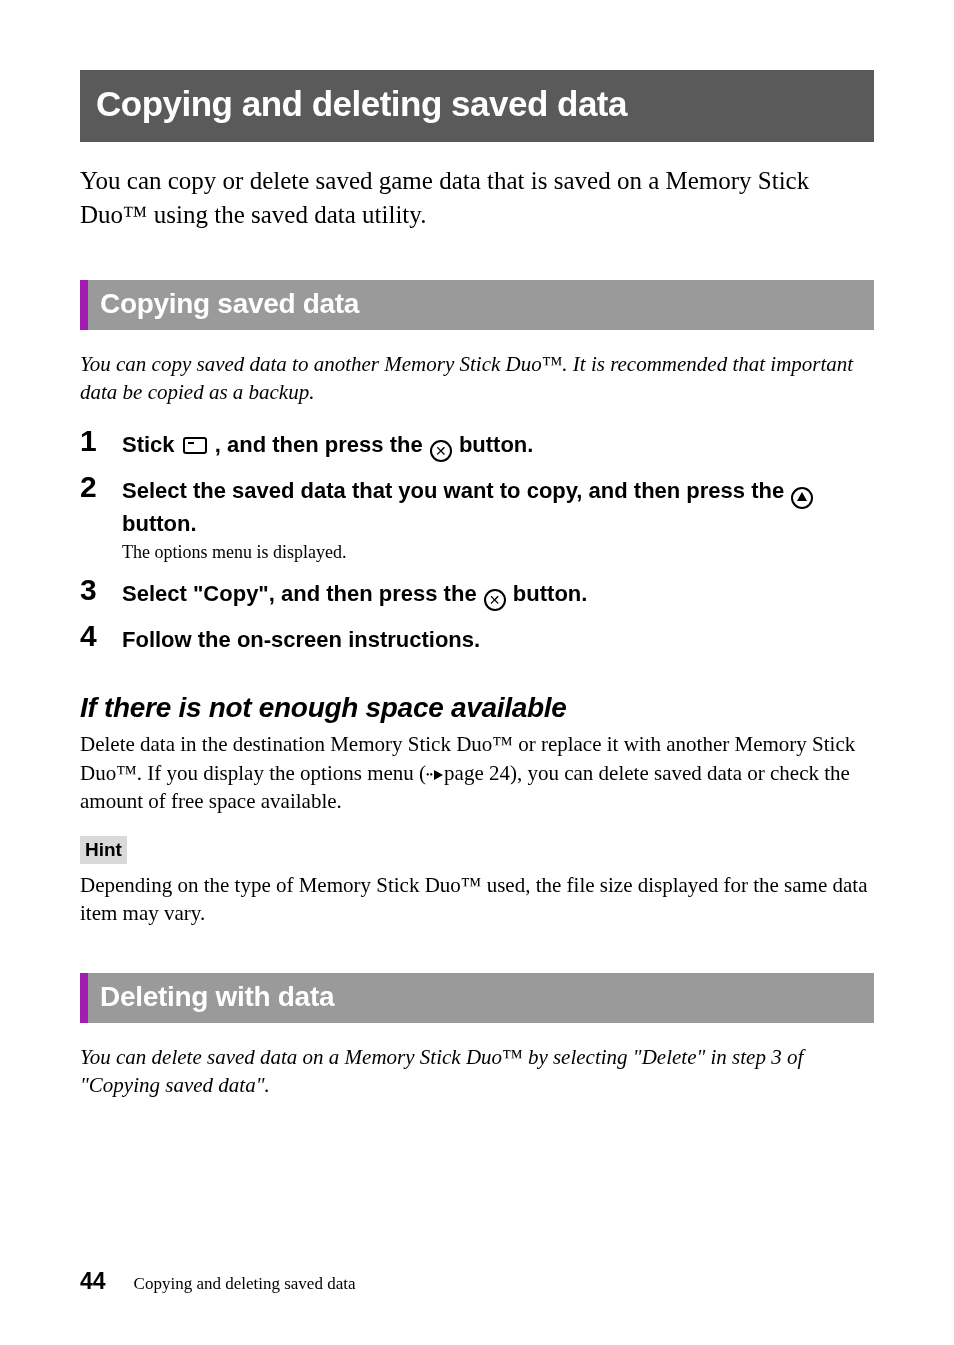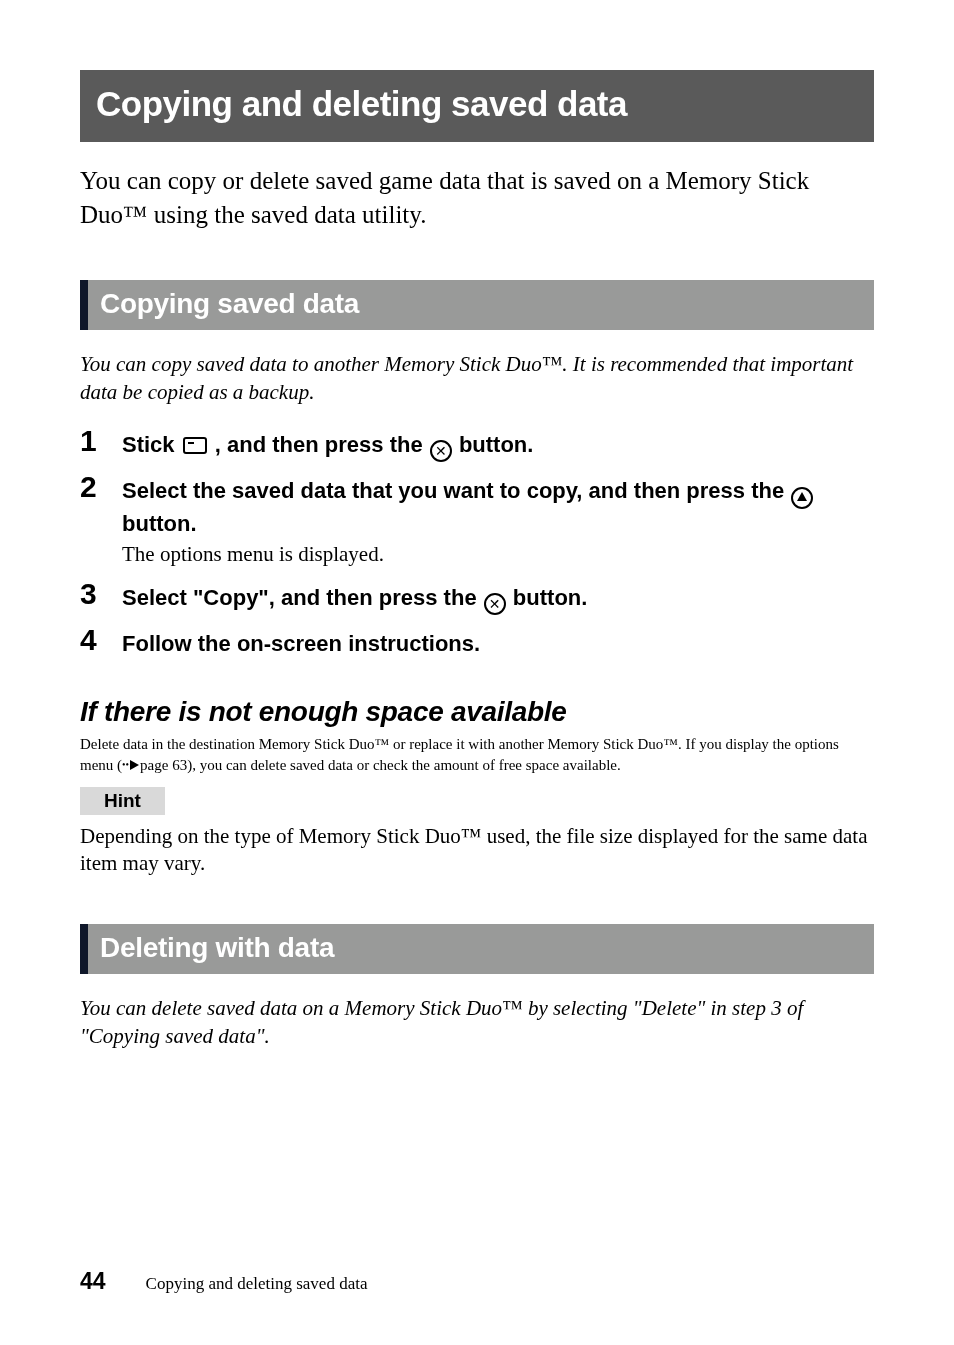--- a/index.html
+++ b/index.html
@@ -25,21 +25,21 @@
     font-stretch: condensed;
   }
   .intro {
     font-size: 25px;
     line-height: 1.35;
     margin-bottom: 48px;
   }
   .section-bar {
     background: #999a99;
     color: #fff;
-    border-left: 8px solid #0f172a;
+    border-left: 8px solid #a21caf;
     padding: 8px 12px 10px 12px;
     margin-bottom: 20px;
   }
   .section-bar .text {
     font-family: Arial, Helvetica, sans-serif;
     font-weight: 900;
     font-size: 28px;
     letter-spacing: -0.3px;
     font-stretch: condensed;
   }
@@ -69,21 +69,21 @@
     font-weight: 900;
     font-size: 30px;
   }
   .step-title {
     font-family: Arial, Helvetica, sans-serif;
     font-weight: 700;
     font-size: 22px;
     line-height: 1.35;
   }
   .step-desc {
-    font-size: 21px;
+    font-size: 18px;
     line-height: 1.35;
     margin-top: 2px;
   }
   .icon-ms {
     display: inline-block;
     width: 24px;
     height: 17px;
     border: 2px solid #000;
     border-radius: 3px;
     vertical-align: -2px;
@@ -126,23 +126,23 @@
   .sub-heading {
     font-family: Arial, Helvetica, sans-serif;
     font-weight: 900;
     font-size: 28px;
     letter-spacing: -0.3px;
     font-stretch: condensed;
     margin-bottom: 6px;
     font-style: italic;
   }
   .sub-body {
-    font-size: 15px;
-    line-height: 1.35;
-    margin-bottom: 12px;
+    font-size: 21px;
+    line-height: 1.35;
+    margin-bottom: 21px;
   }
   .page-ref {
     display: inline-flex;
     align-items: center;
     gap: 1px;
   }
   .page-ref-dots::before {
     content: "••";
     font-size: 10px;
     letter-spacing: 0px;
@@ -158,35 +158,35 @@
     border-left: 9px solid #000;
     position: relative;
     top: 0px;
   }
   .hint-label {
     display: inline-block;
     background: #d9d9d9;
     font-family: Arial, Helvetica, sans-serif;
     font-weight: 700;
     font-size: 19px;
-    padding: 3px 24px;
+    padding: 3px 5px;
     margin-bottom: 8px;
   }
   .hint-body {
     font-size: 21px;
     line-height: 1.3;
     margin-bottom: 46px;
   }
   .footer {
     position: absolute;
     bottom: 50px;
     left: 80px;
     display: flex;
     align-items: baseline;
-    gap: 40px;
+    gap: 28px;
   }
   .footer .pgnum {
     font-family: Arial, Helvetica, sans-serif;
     font-weight: 900;
     font-size: 23px;
   }
   .footer .pgtitle {
     font-size: 17px;
   }
 </style>
@@ -235,21 +235,21 @@
   <li>
     <div class="step-title">Follow the on-screen instructions.</div>
   </li>
 </ol>
 
 <div class="sub-heading">If there is not enough space available</div>
 <p class="sub-body">
   <span>Delete data in the destination Memory Stick Duo™ or replace it with another Memory Stick Duo™. If you display the options menu (</span><span class="page-ref">
       <span class="page-ref-dots"></span>
       <span class="page-ref-arrow"></span>
-      <span>page 63</span>
+      <span>page 24</span>
     </span><span>), you can delete saved data or check the amount of free space available.</span>
 </p>
 
 <div class="hint-label">Hint</div>
 <p class="hint-body">Depending on the type of Memory Stick Duo™ used, the file size displayed for the same data item may vary.</p>
 
 <div class="section-bar">
   <span class="text">Deleting with data</span>
 </div>
 

